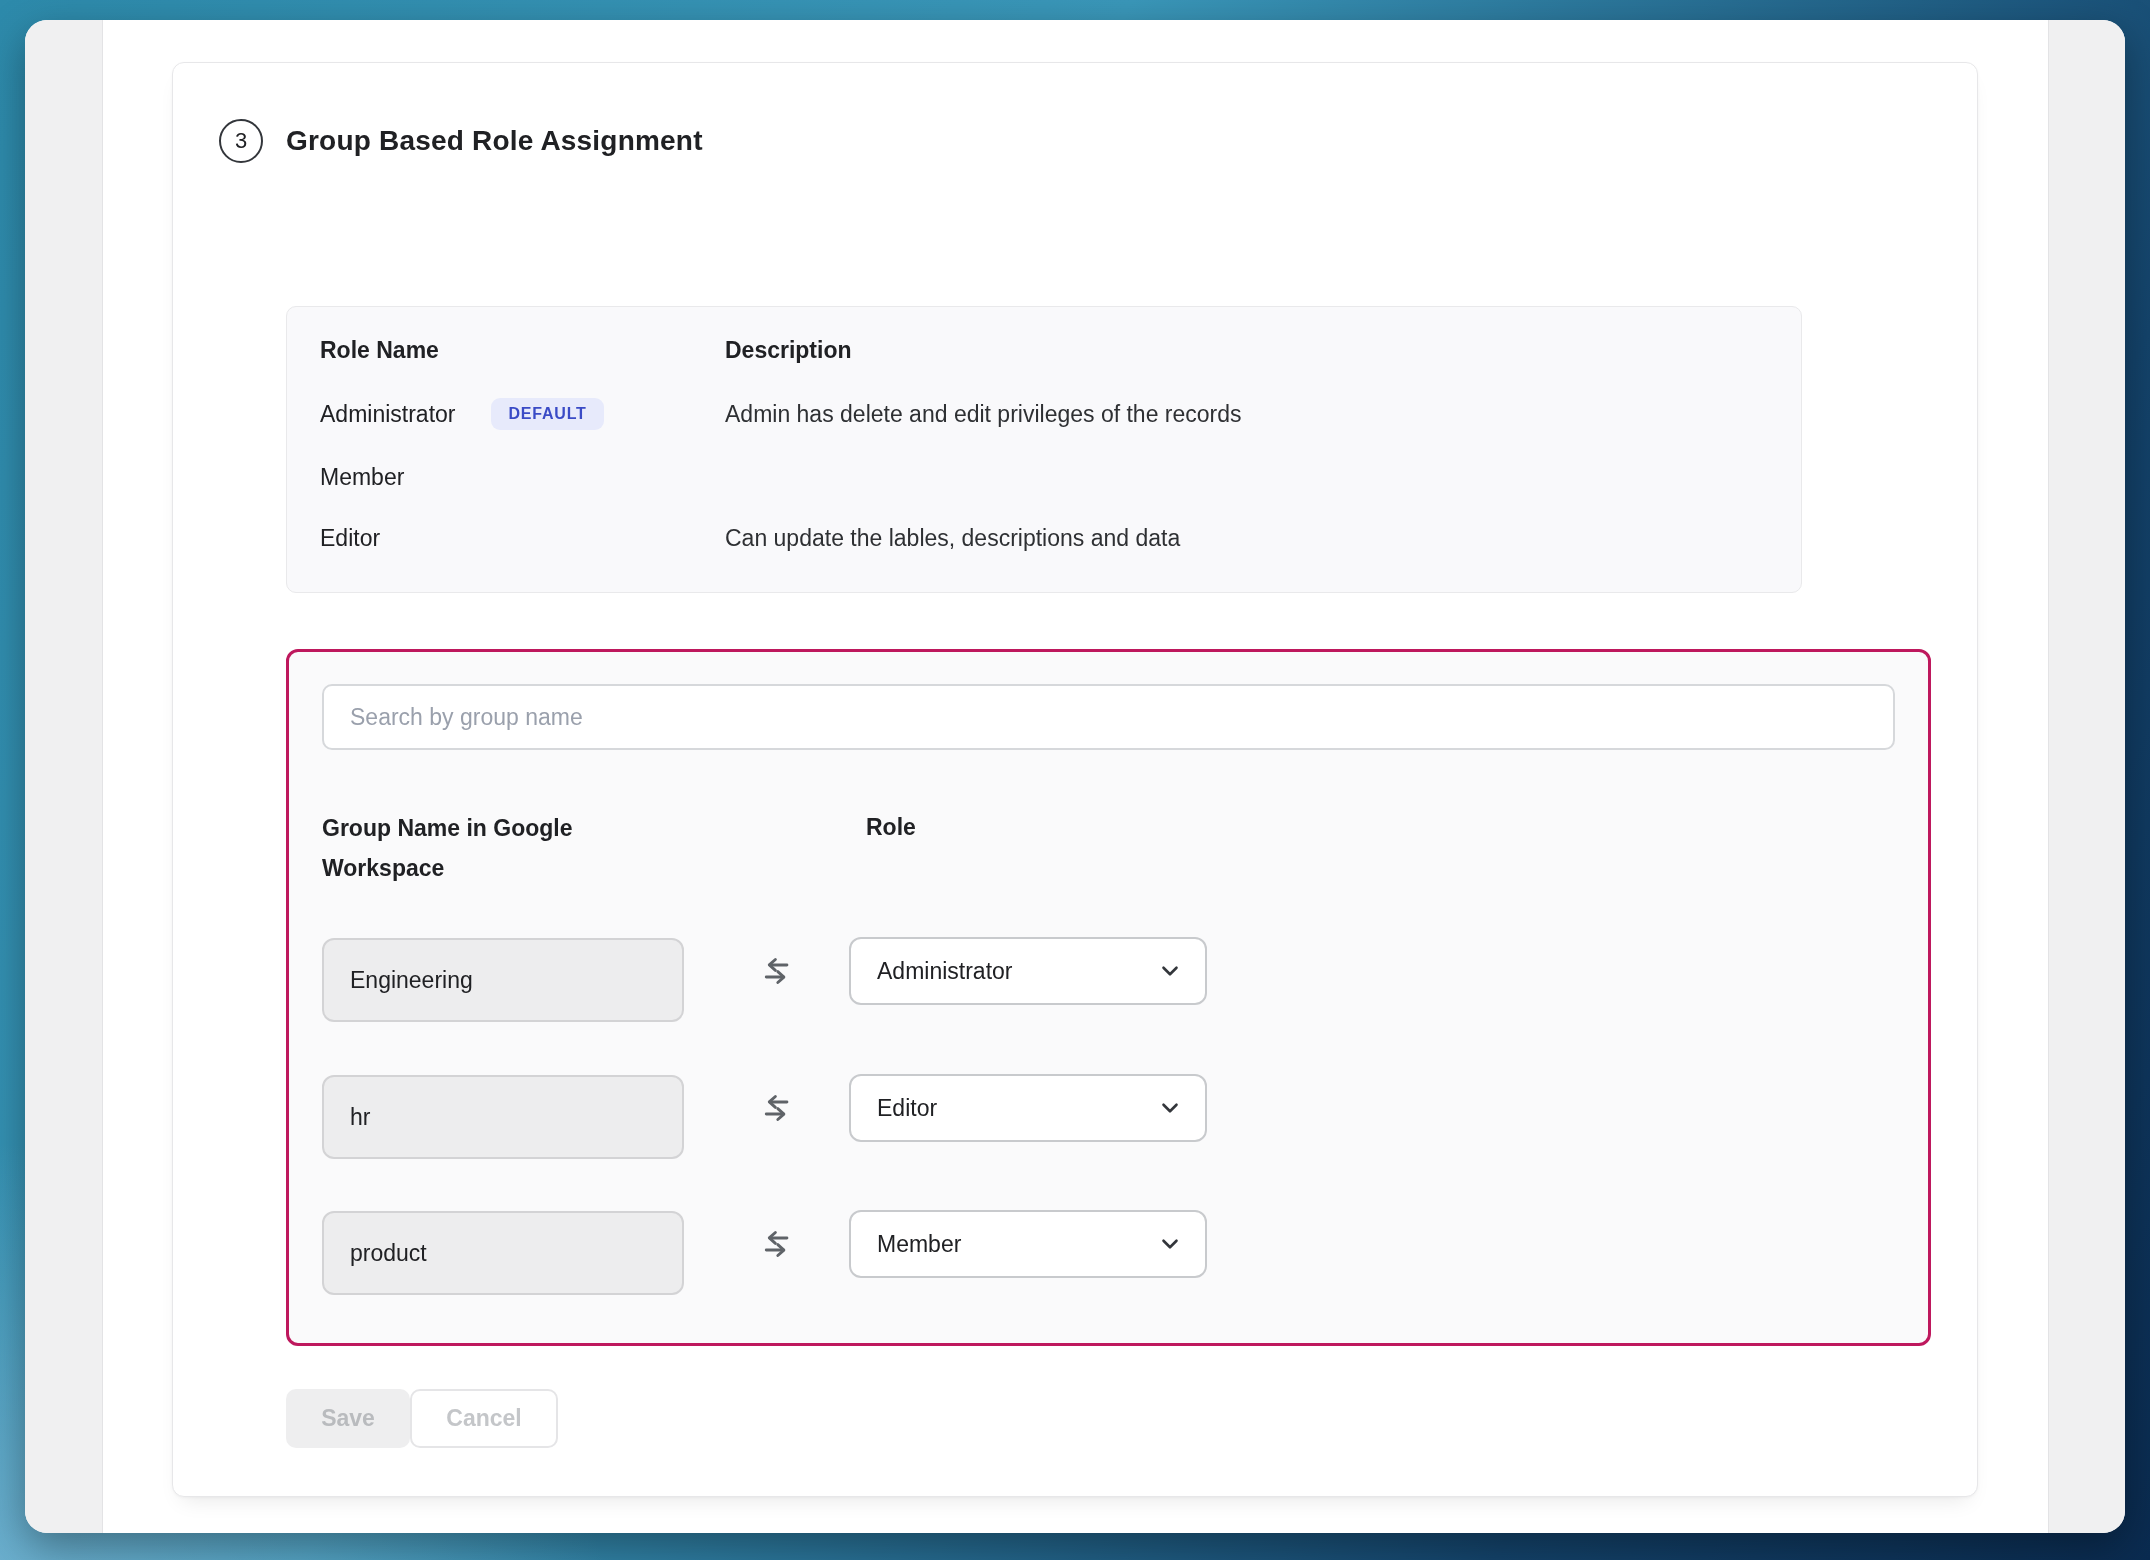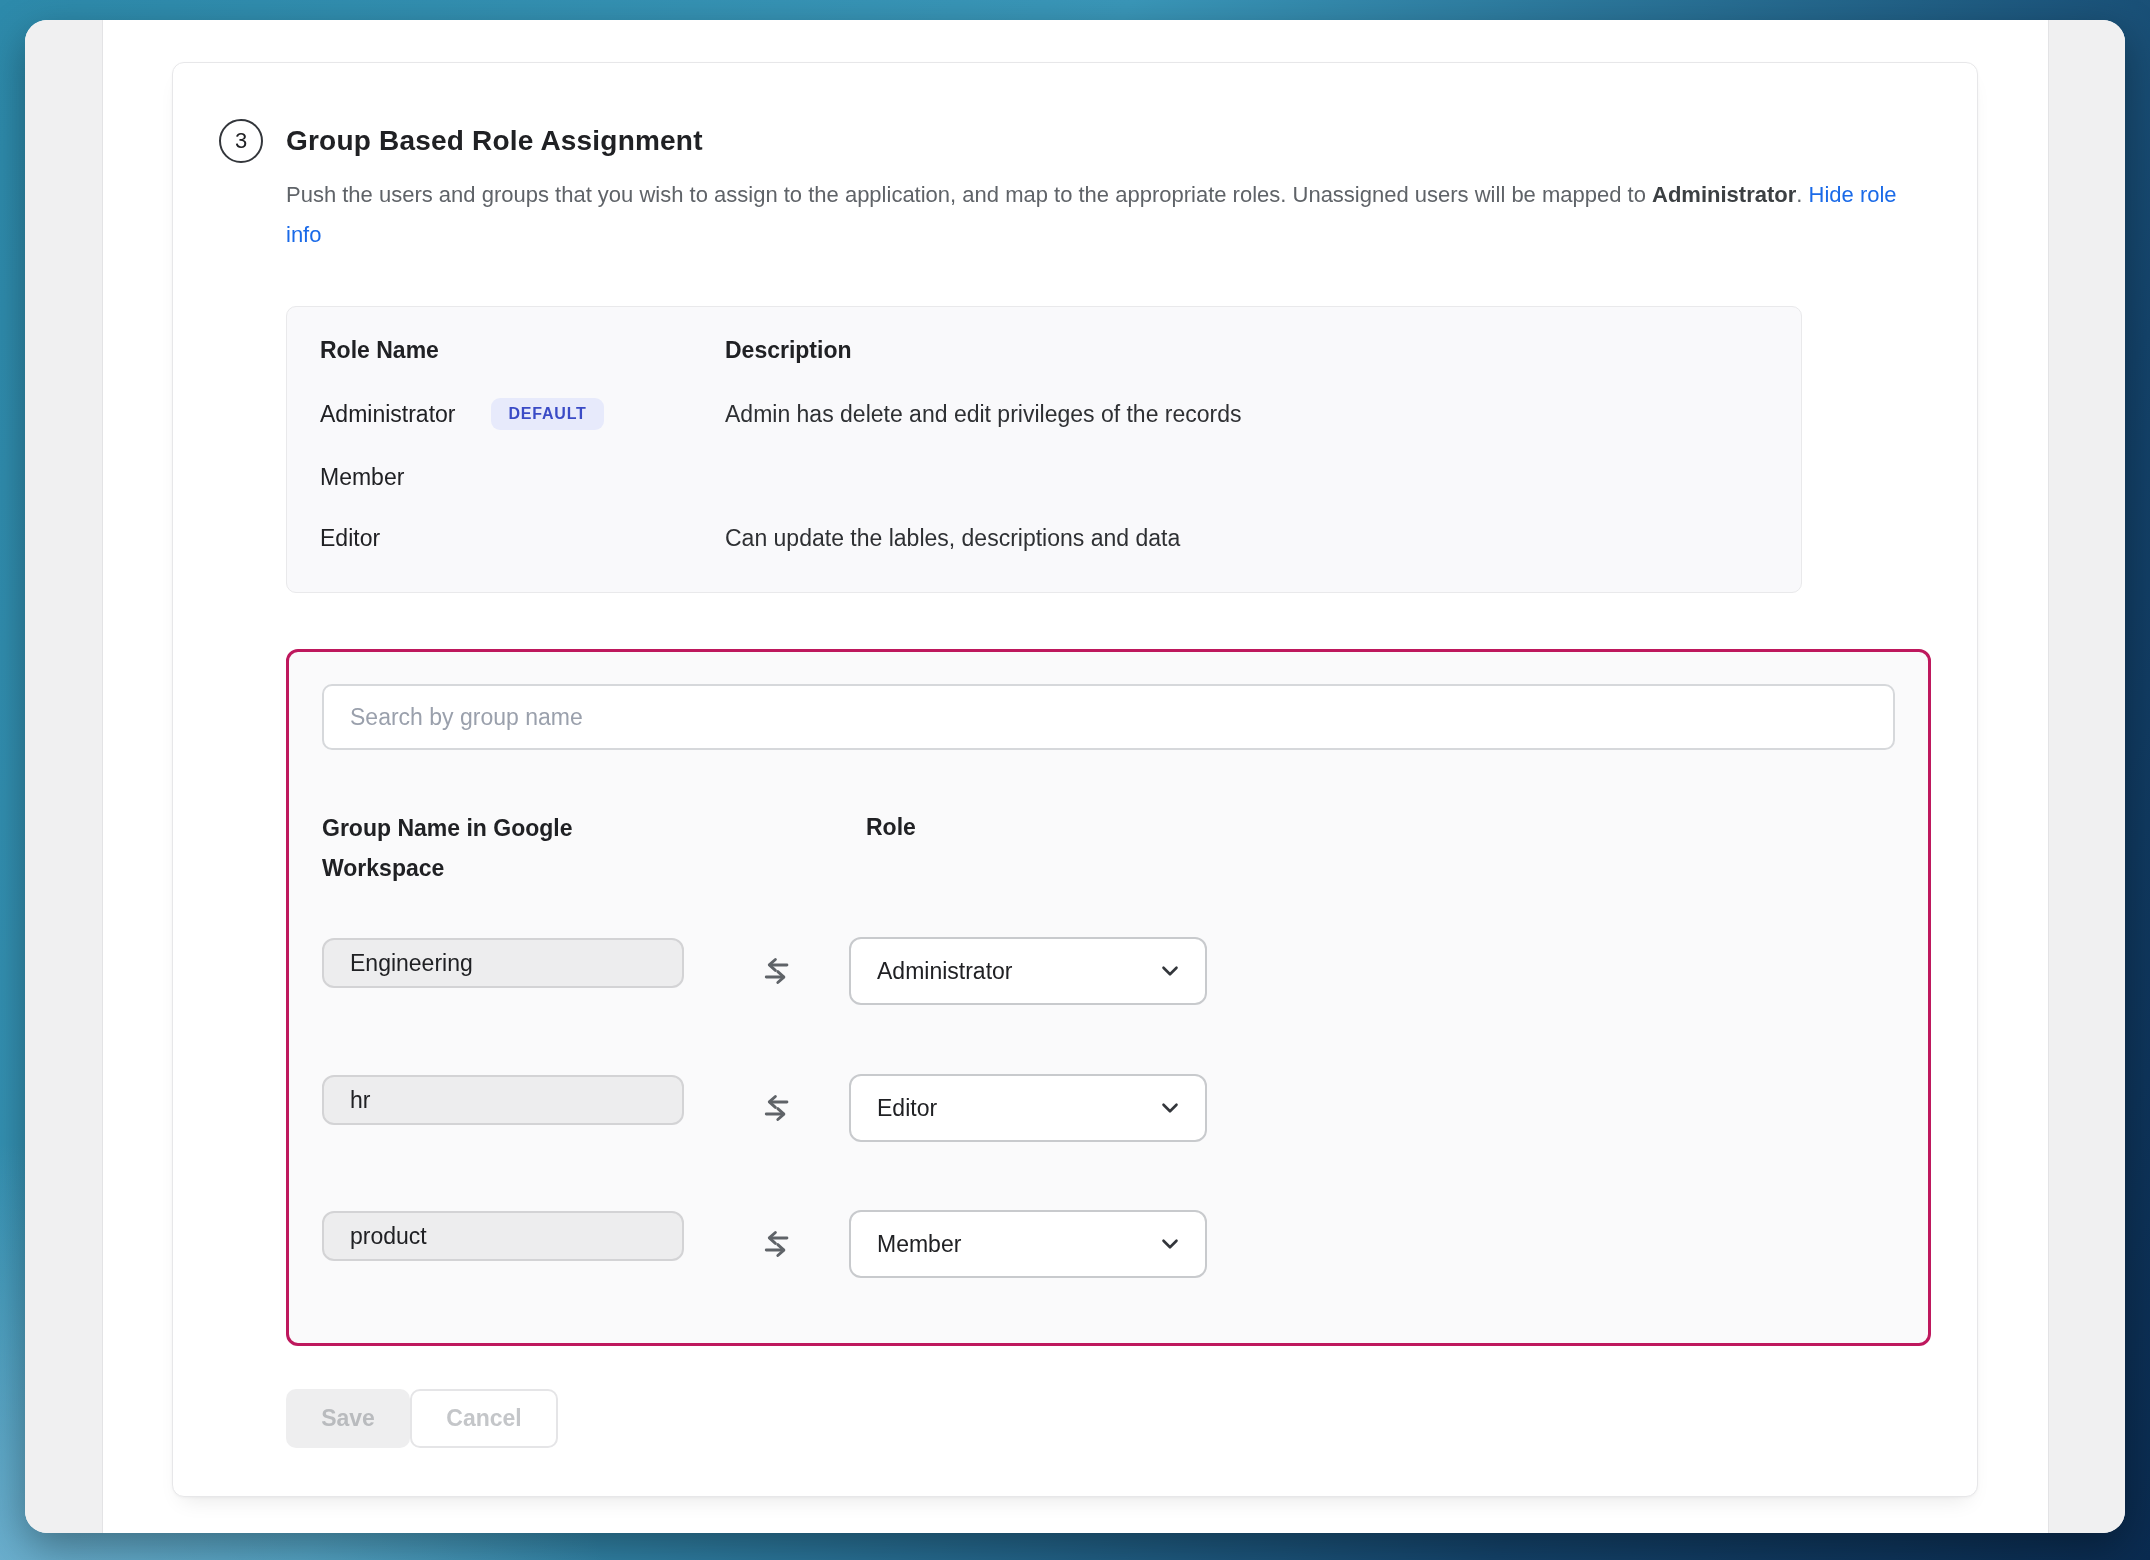--- a/index.html
+++ b/index.html
@@ -81,21 +81,21 @@
   }
   .col-head-role {
     position:absolute; left:577px; top:162px;
     font-size:23px; font-weight:700; color:#202124;
   }
   .map-row { position:absolute; left:33px; right:33px; height:68px; }
   .map-row.r0 { top:285px; }
   .map-row.r1 { top:422px; }
   .map-row.r2 { top:558px; }
   .group-input {
-    position:absolute; left:0; top:1px; width:362px; height:50px;
+    position:absolute; left:0; top:1px; width:362px; height:84px;
     background:#ededee; border:2px solid #d3d3d5; border-radius:12px;
     padding:0 26px; font-size:23px; color:#202124; outline:none;
     font-family:"Liberation Sans", sans-serif;
   }
   .swap-icon { position:absolute; left:437px; top:17px; width:34px; height:34px; color:#5f6368; }
   .role-select {
     position:absolute; left:527px; top:0; width:358px; height:68px;
     background:#ffffff; border:2px solid #c8cacd; border-radius:12px;
     display:flex; align-items:center; justify-content:space-between;
     padding:0 22px 0 26px; cursor:pointer;
@@ -117,23 +117,20 @@
   <div class="gutter left"></div>
   <div class="gutter right"></div>
 
   <div class="card">
 
     <div class="step-circle">
       <span>3</span>
     </div>
     <div class="card-title">Group Based Role Assignment</div>
 
-    <div class="card-desc">
-      <span>Push the users and groups that you wish to assign to the application, and map to the appropriate roles. Unassigned users will be mapped to </span><b>Administrator</b><span>. </span><a class="role-info-link">Hide role info</a>
-    </div>
 
     <div class="roles-table">
       <div class="roles-row head">
         <div class="roles-head-cell">Role Name</div>
         <div class="roles-head-cell">Description</div>
       </div>
       <div class="roles-row body">
         <div class="role-name-cell">
           <span>Administrator</span>
           <span class="default-badge">DEFAULT</span>

